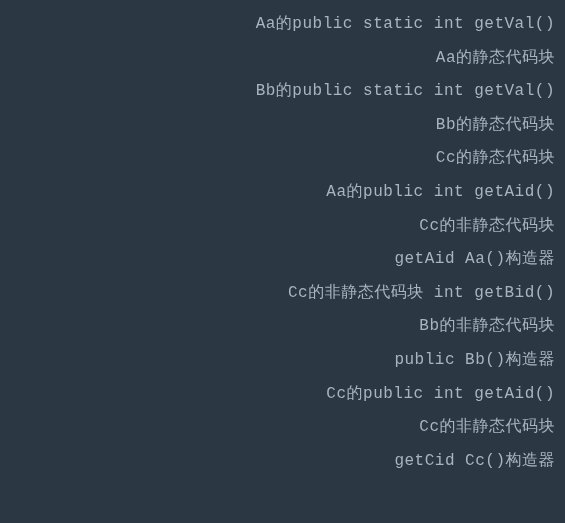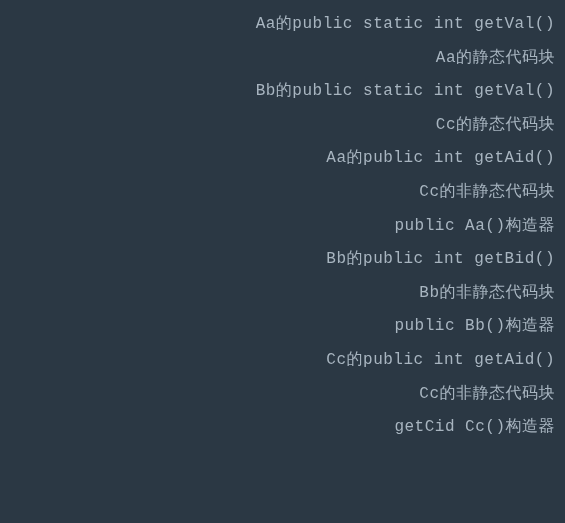--- a/index.html
+++ b/index.html
@@ -24,23 +24,24 @@
       letter-spacing: 0.5px;
     }
   </style>
 </head>
 <body>
 
 <div>
   <div class="output-line">Aa的public static int getVal()</div>
   <div class="output-line">Aa的静态代码块</div>
   <div class="output-line">Bb的public static int getVal()</div>
+  <div class="output-line">Bb的静态代码块</div>
   <div class="output-line">Cc的静态代码块</div>
   <div class="output-line">Aa的public int getAid()</div>
   <div class="output-line">Cc的非静态代码块</div>
-  <div class="output-line">public Aa()构造器</div>
-  <div class="output-line">Bb的public int getBid()</div>
+  <div class="output-line">getAid Aa()构造器</div>
+  <div class="output-line">Cc的非静态代码块 int getBid()</div>
   <div class="output-line">Bb的非静态代码块</div>
   <div class="output-line">public Bb()构造器</div>
   <div class="output-line">Cc的public int getAid()</div>
   <div class="output-line">Cc的非静态代码块</div>
   <div class="output-line">getCid Cc()构造器</div>
 </div>
 
 </body></html>

